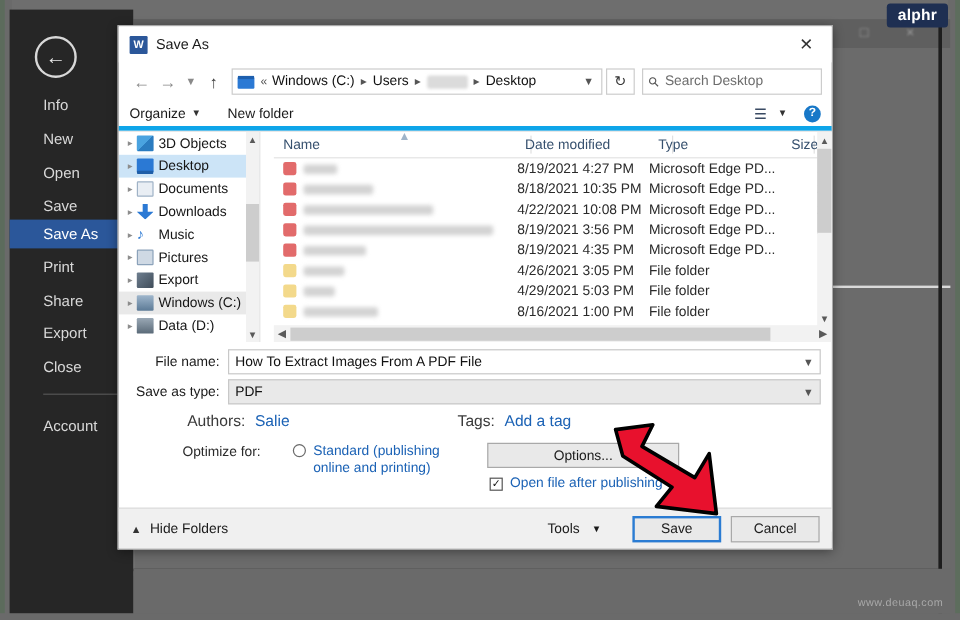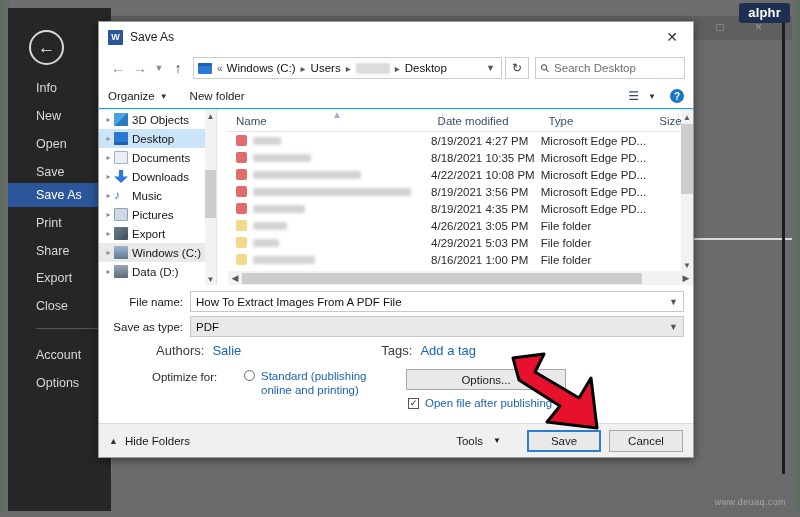--- a/index.html
+++ b/index.html
@@ -184,21 +184,21 @@
     display:flex; align-items:center; padding: 0 5px;
     color:#6d6d6d; font-size:11.5px;
   }
   #search-ico { margin-right:5px; color:#555; font-size:11px; transform: rotate(-45deg); }
 
   
   #toolbar {
     position: relative; height: 25px;
     display:flex; align-items:center; padding: 0 9px;
     font-size: 11.5px; color:#1a1a1a;
-    border-bottom: 1px solid #0ea5e9;
+    border-bottom: 4px solid #0ea5e9;
   }
   .tb-item { display:flex; align-items:center; margin-right:22px; }
   .tb-caret { margin-left:5px; font-size:8px; color:#333; }
   #tb-right { margin-left:auto; display:flex; align-items:center; }
   #viewicon {
     display:flex; align-items:center; color:#3a4a63; font-size:12px; margin-right:4px;
   }
   #helpbtn {
     width:14px;height:14px;border-radius:50%;
     background:#1878c8;color:#fff;font-size:10px;font-weight:bold;
@@ -394,23 +394,20 @@
     <div class="bs-item" style="top:258px">
         <span>Export</span>
       </div>
     <div class="bs-item" style="top:286px">
         <span>Close</span>
       </div>
     <div class="bs-sep" style="top:320px"></div>
     <div class="bs-item" style="top:335px">
         <span>Account</span>
       </div>
-    <div class="bs-item" style="top:363px">
-        <span>Options</span>
-      </div>
   </div>
 
   <div id="alphr">alphr</div>
   <div id="deuaq">www.deuaq.com</div>
 
   <div id="dialog">
 
     <div id="dlg-titlebar">
       <div id="word-icon">W</div>
       <div id="dlg-title">Save As</div>

